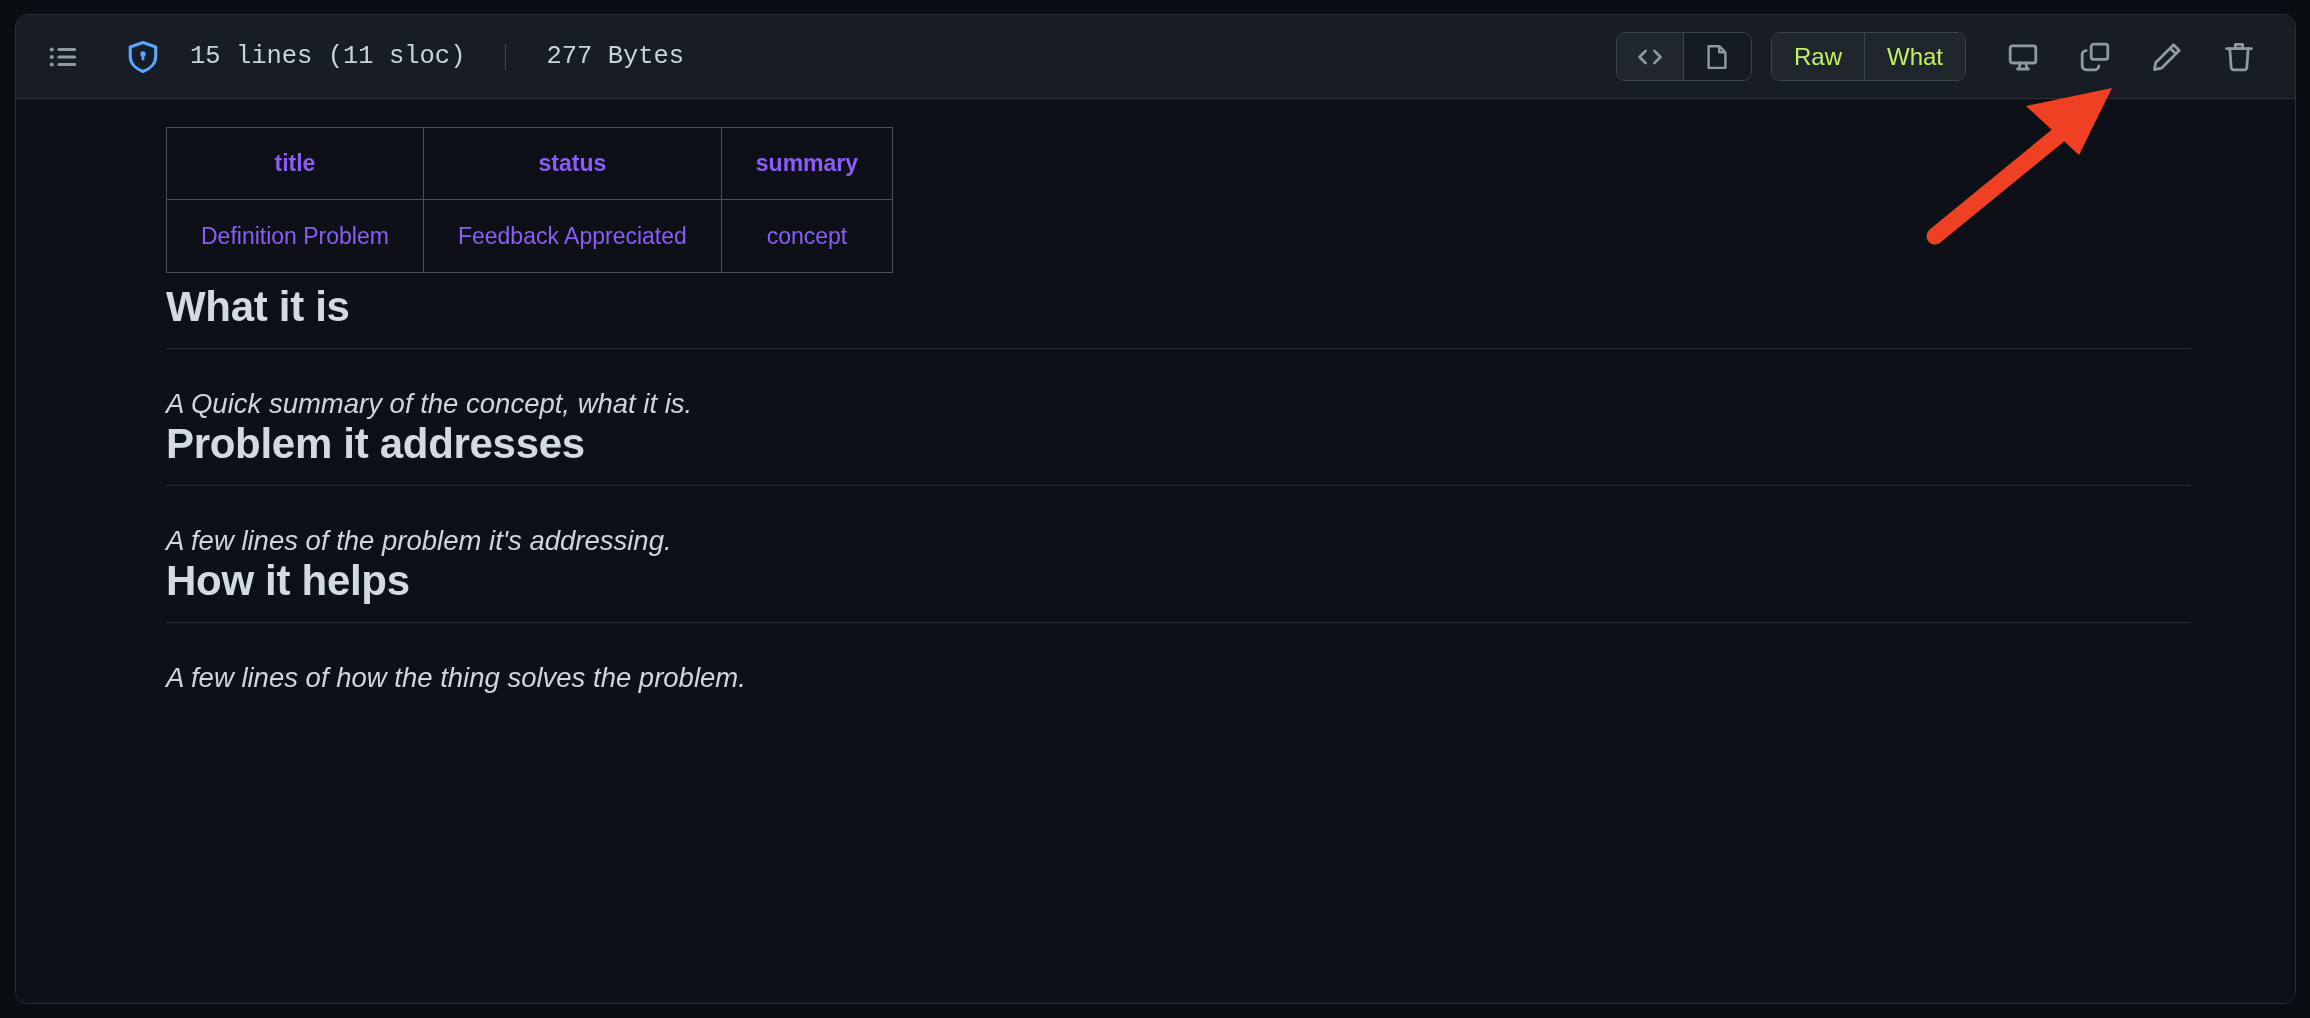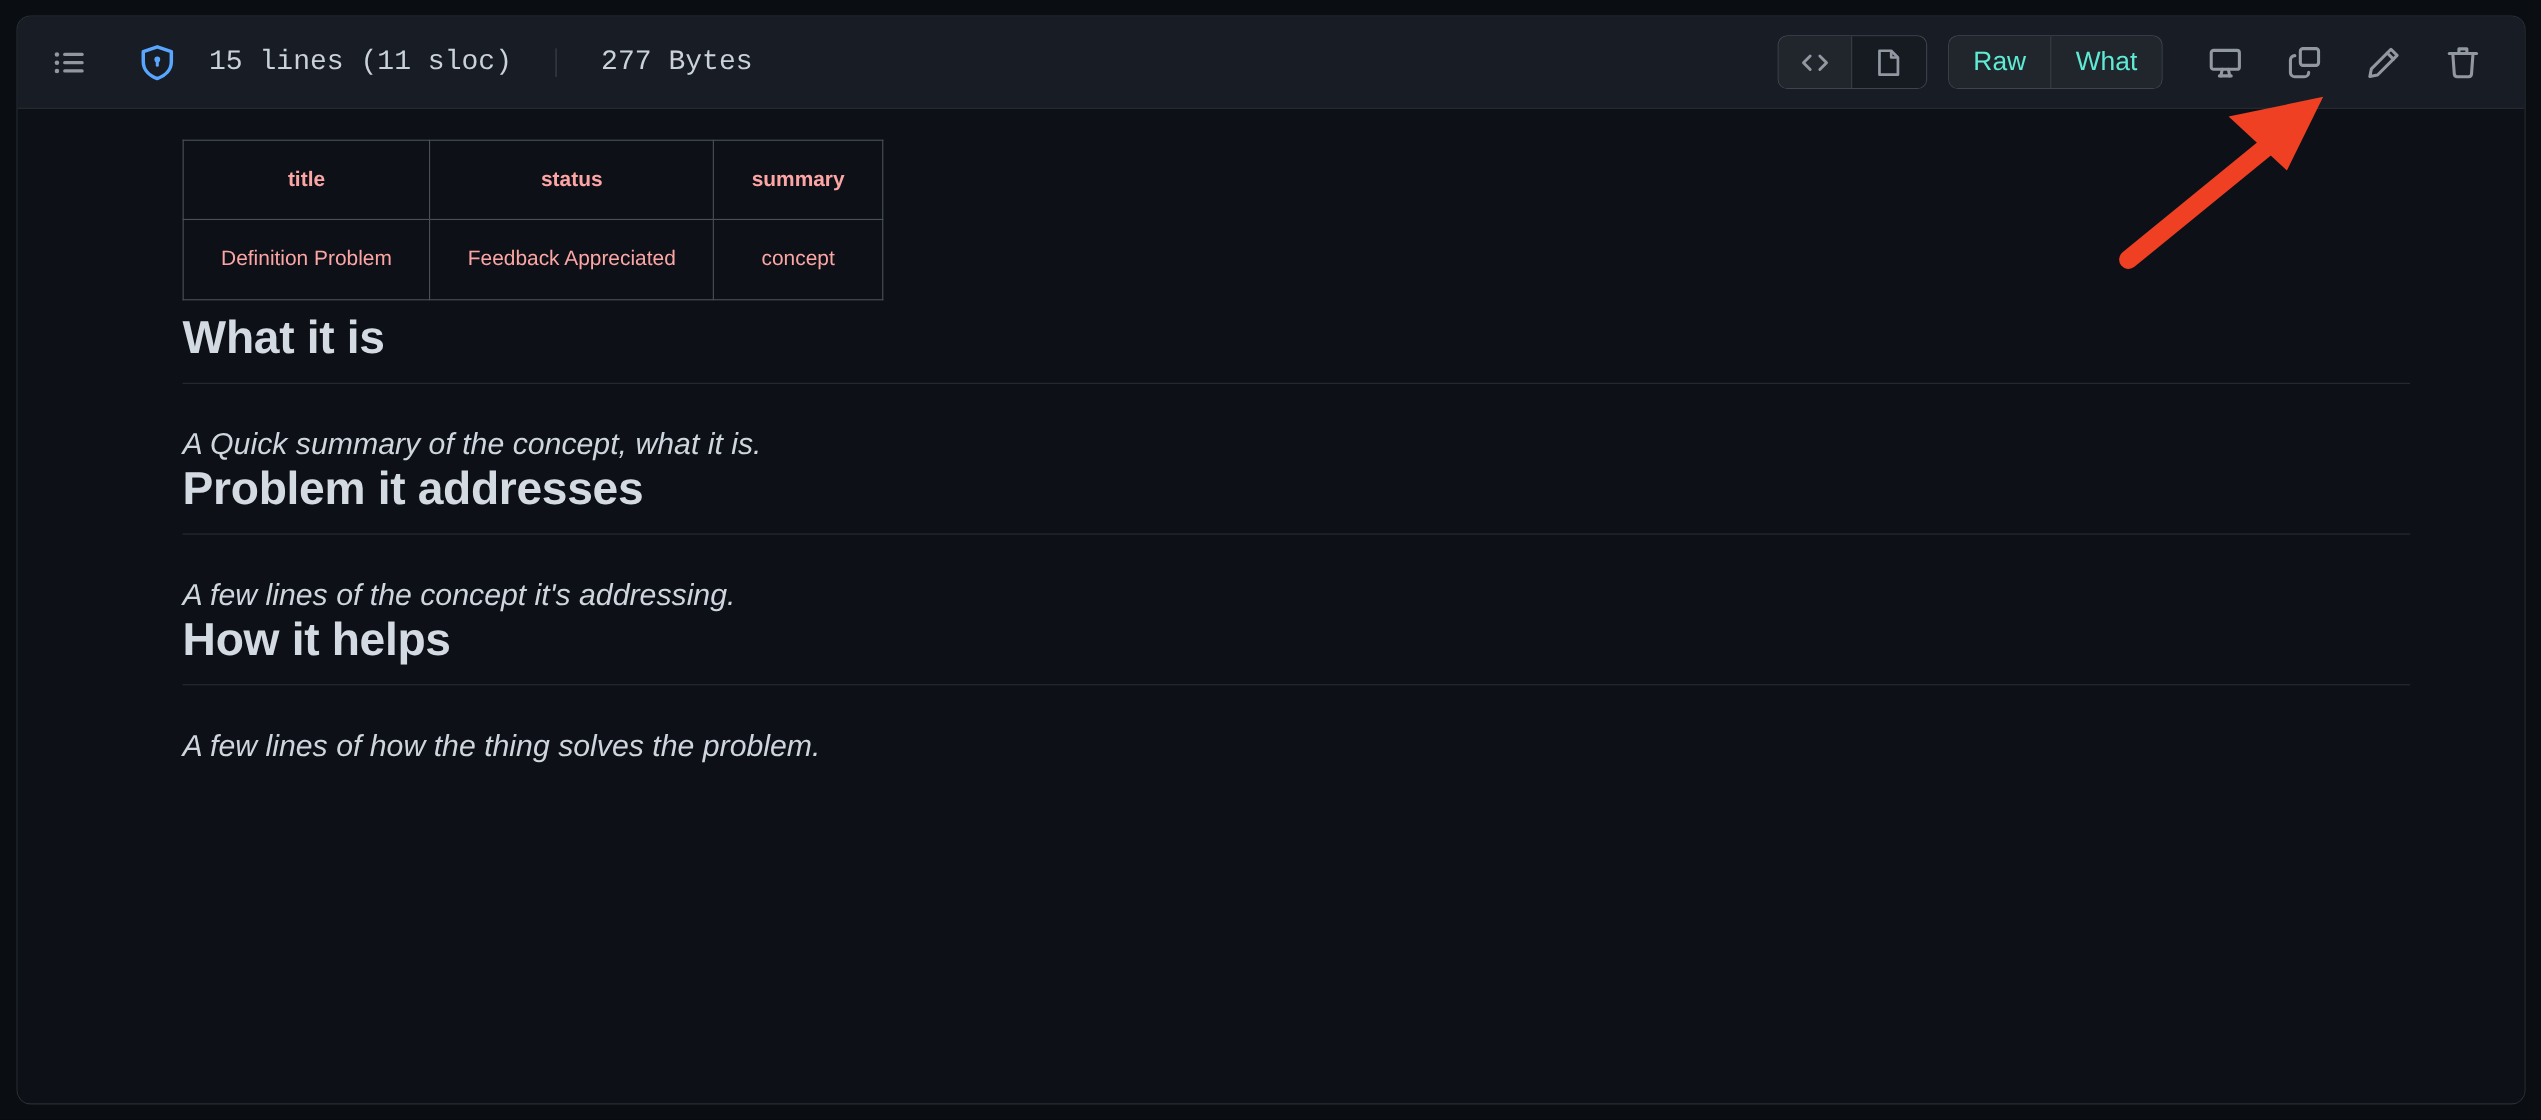--- a/index.html
+++ b/index.html
@@ -102,21 +102,21 @@
     height: 49px;
   }
 
   .seg-btn {
     display: flex;
     align-items: center;
     justify-content: center;
     height: 100%;
     padding: 0 22px;
     background: #21262d;
-    color: #5eead4;
+    color: #bef264;
     font-size: 24px;
     font-family: "Liberation Sans", sans-serif;
     cursor: pointer;
     border-right: 1px solid #3d444d;
     white-space: nowrap;
   }
   .seg-btn:last-child { border-right: none; }
   .seg-btn.dim { background: #161b22; }
 
   .seg-icon-btn {
@@ -155,22 +155,22 @@
   }
 
   
   .md-table {
     border-collapse: collapse;
     margin-bottom: 10px;
   }
   .md-table th, .md-table td {
     border: 1px solid #4a5058;
     padding: 16px 34px;
-    font-size: 19px;
-    color: #fca5a5;
+    font-size: 23px;
+    color: #8b5cf6;
     text-align: center;
     white-space: nowrap;
   }
   .md-table th {
     font-weight: bold;
     height: 72px;
   }
   .md-table td {
     height: 73px;
     font-weight: normal;
@@ -314,21 +314,21 @@
               <td>Feedback Appreciated</td>
               <td>concept</td>
             </tr>
           </tbody>
         </table>
 
         <h2 class="md-h">What it is</h2>
         <p class="md-p">A Quick summary of the concept, what it is.</p>
 
         <h2 class="md-h">Problem it addresses</h2>
-        <p class="md-p">A few lines of the concept it's addressing.</p>
+        <p class="md-p">A few lines of the problem it's addressing.</p>
 
         <h2 class="md-h">How it helps</h2>
         <p class="md-p">A few lines of how the thing solves the problem.</p>
 
       </div>
     </div>
 
   </div>
 
   <svg class="annot-arrow" viewBox="0 0 2310 1018">

